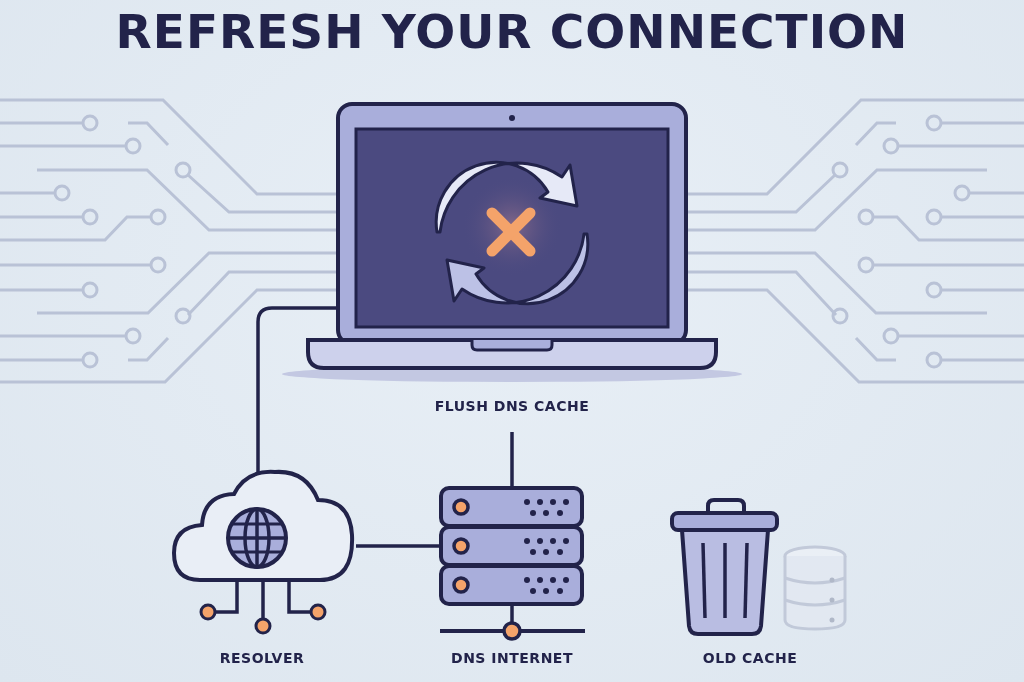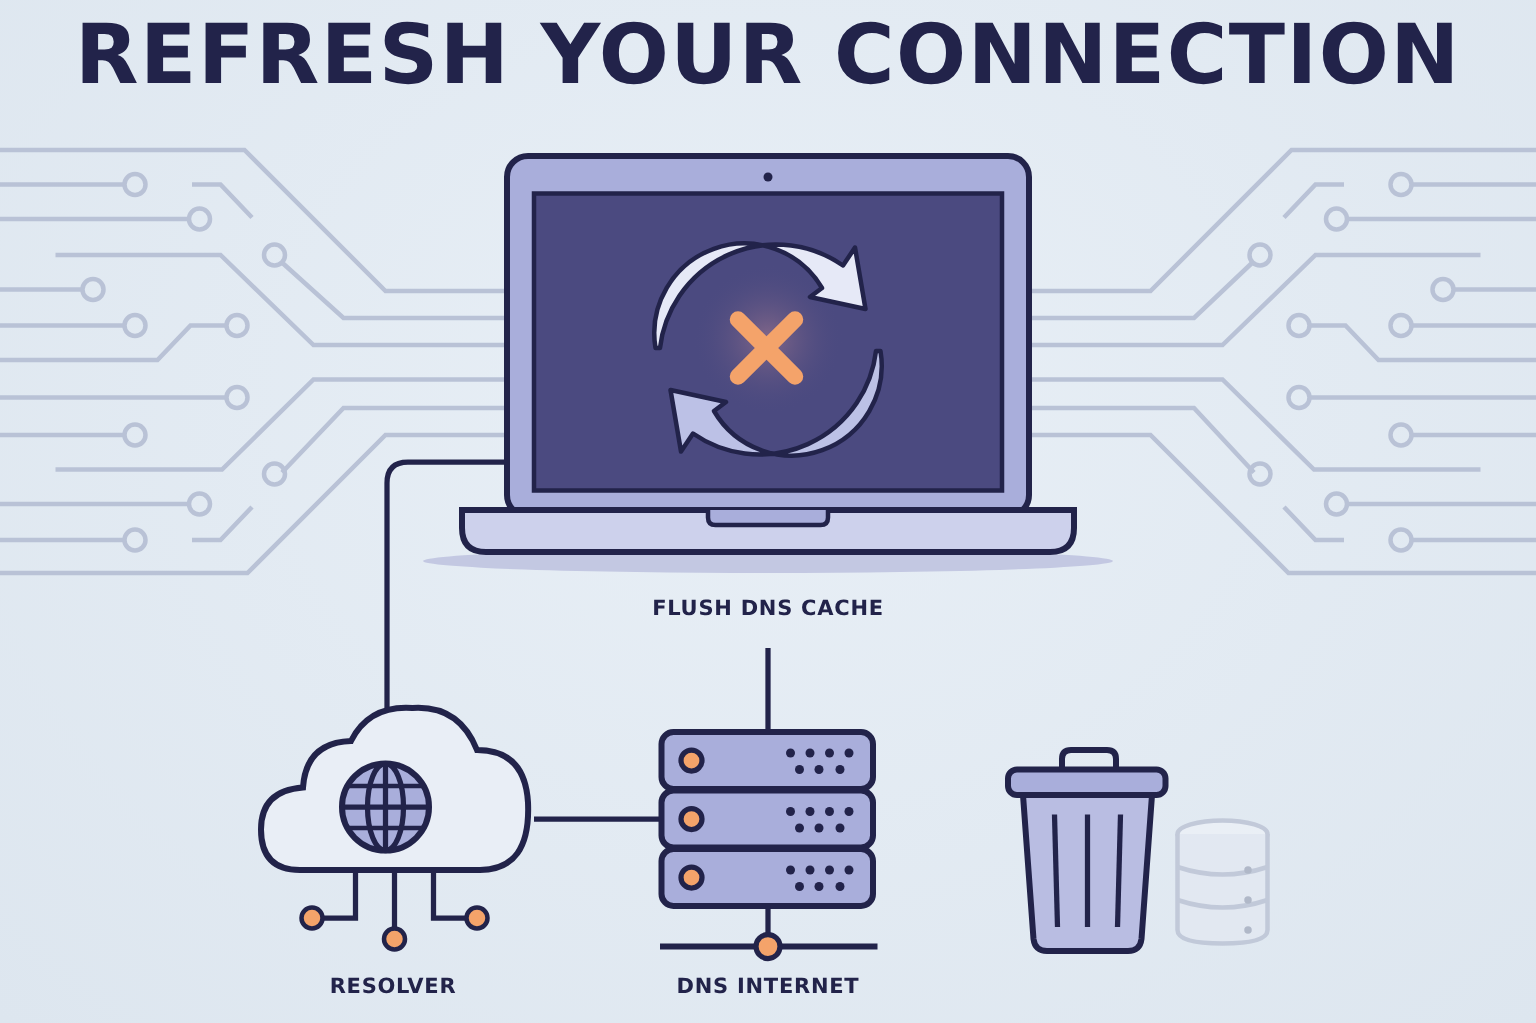--- a/index.html
+++ b/index.html
@@ -1,18 +1,18 @@
 <!DOCTYPE html>
 <html><head>
 <meta charset="utf-8">
 <style>
   html,body{margin:0;padding:0;}
   body{width:1024px;height:682px;overflow:hidden;background:#e3ebf3;font-family:"DejaVu Sans","Liberation Sans",sans-serif;}
   .stage{position:relative;width:1024px;height:682px;background:radial-gradient(ellipse at 50% 40%,#e8eff6 0%,#dde6ef 100%);}
-  .title{position:absolute;left:0;top:4px;width:1024px;text-align:center;font-weight:bold;font-size:55px;letter-spacing:1px;color:#22234a;}
+  .title{position:absolute;left:0;top:4px;width:1024px;text-align:center;font-weight:bold;font-size:47px;letter-spacing:1px;color:#22234a;}
   .label{position:absolute;text-align:center;font-weight:bold;color:#22234a;font-size:14px;letter-spacing:0.5px;}
   svg{position:absolute;left:0;top:0;}
 </style>
 </head>
 <body>
 
 <div class="stage">
 
   <svg width="1024" height="682" viewBox="0 0 1024 682">
 
@@ -175,13 +175,14 @@
       <circle cx="832" cy="580" r="2.5" fill="#8a91a8"></circle>
         <circle cx="832" cy="600" r="2.5" fill="#8a91a8"></circle>
         <circle cx="832" cy="620" r="2.5" fill="#8a91a8"></circle>
     </g>
   </svg>
 
   <div class="title">REFRESH YOUR CONNECTION</div>
   <div class="label" style="left:362px;top:398px;width:300px;">FLUSH DNS CACHE</div>
   <div class="label" style="left:162px;top:650px;width:200px;">RESOLVER</div>
   <div class="label" style="left:392px;top:650px;width:240px;">DNS INTERNET</div>
+  <div class="label" style="left:650px;top:650px;width:200px;">OLD CACHE</div>
 </div>
 
 </body></html>

